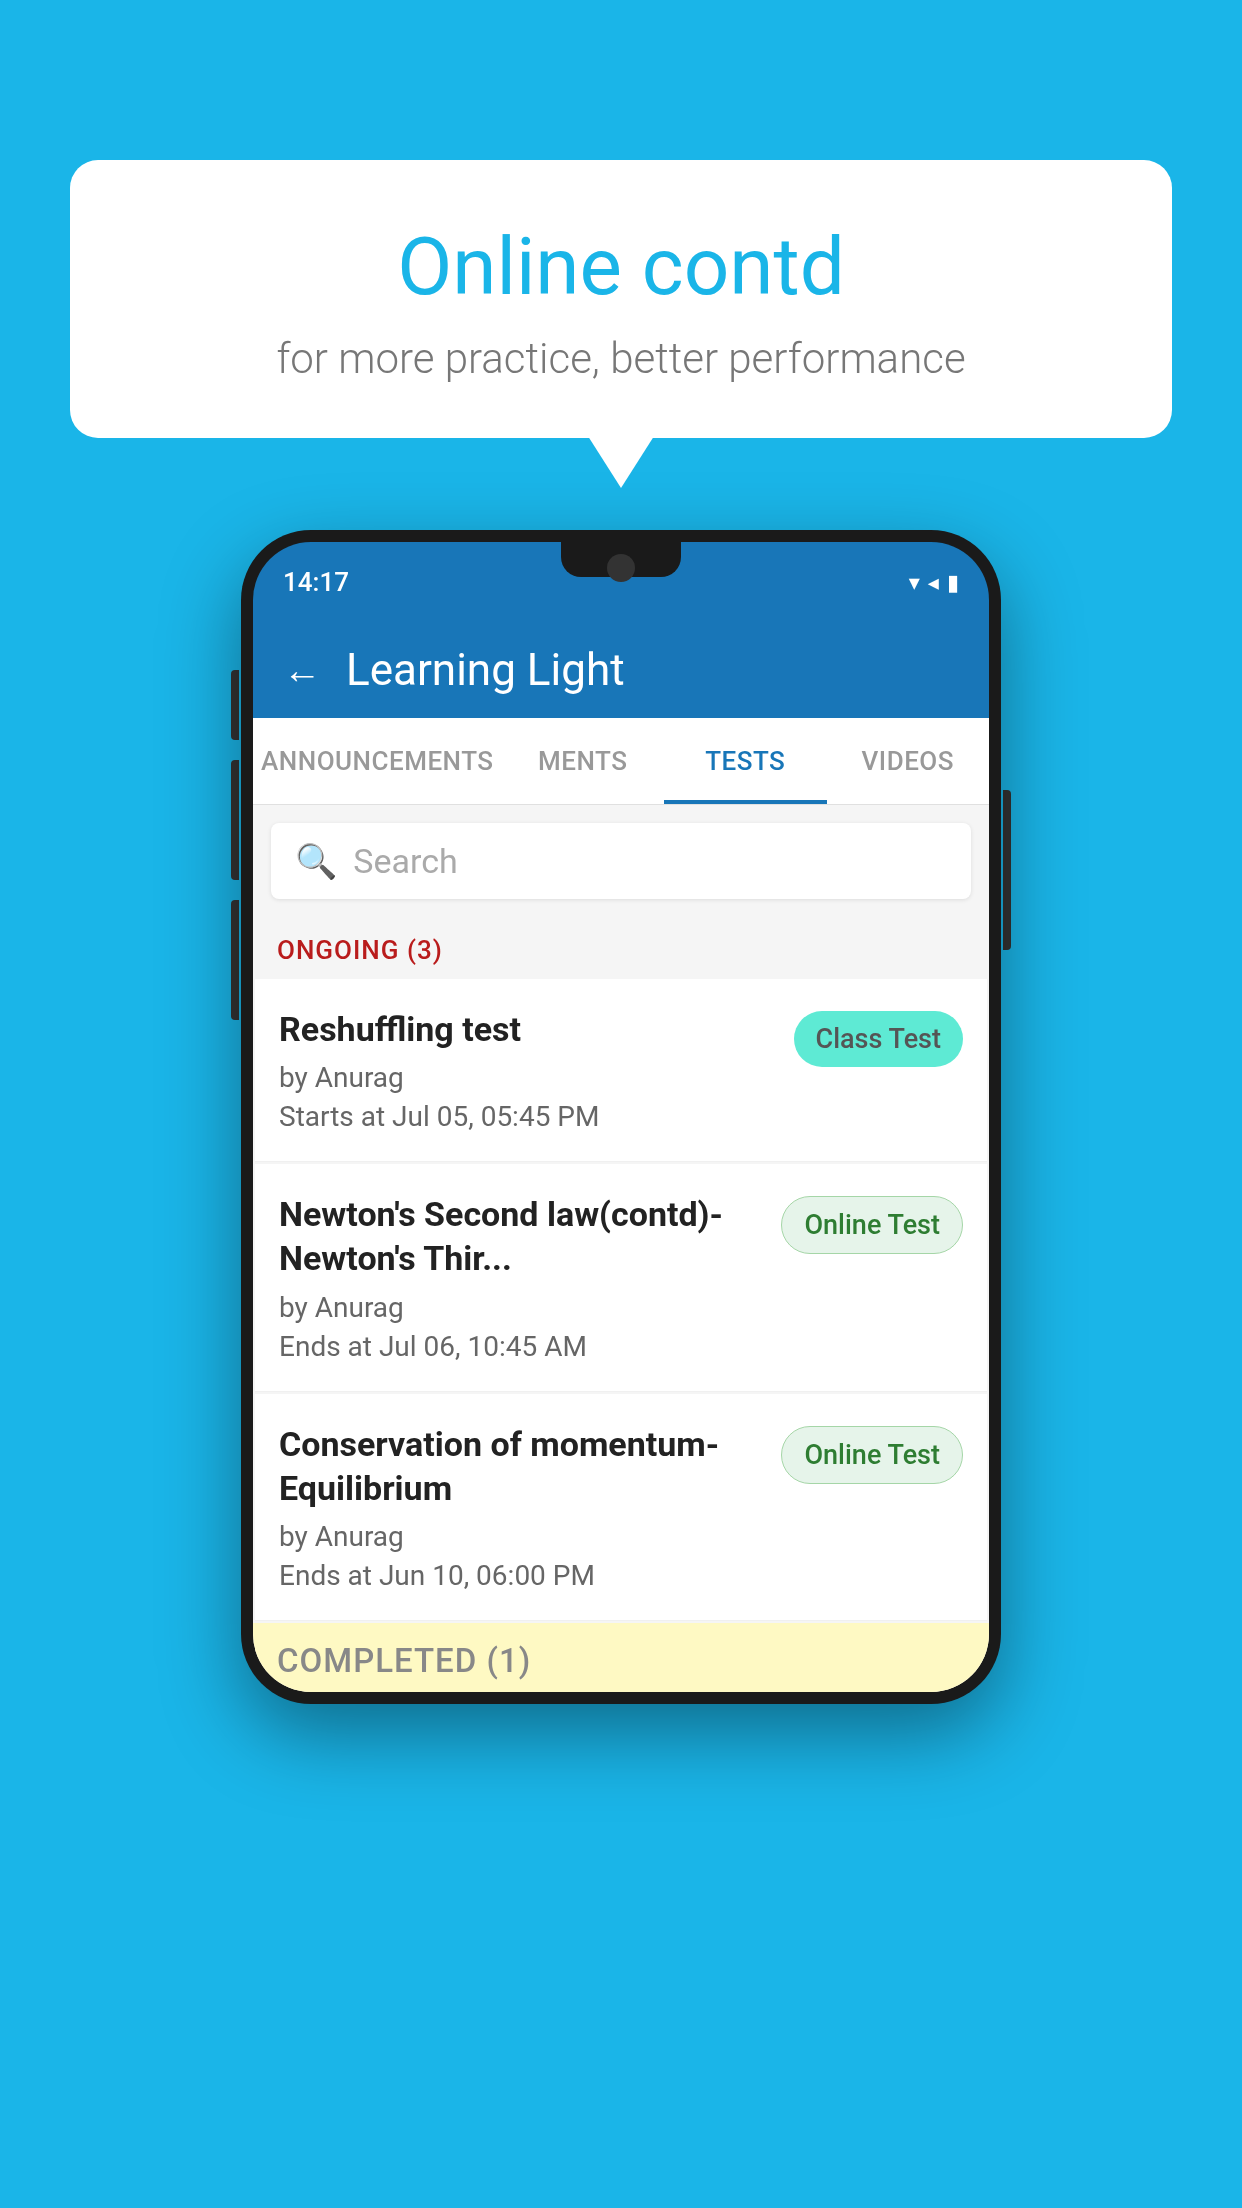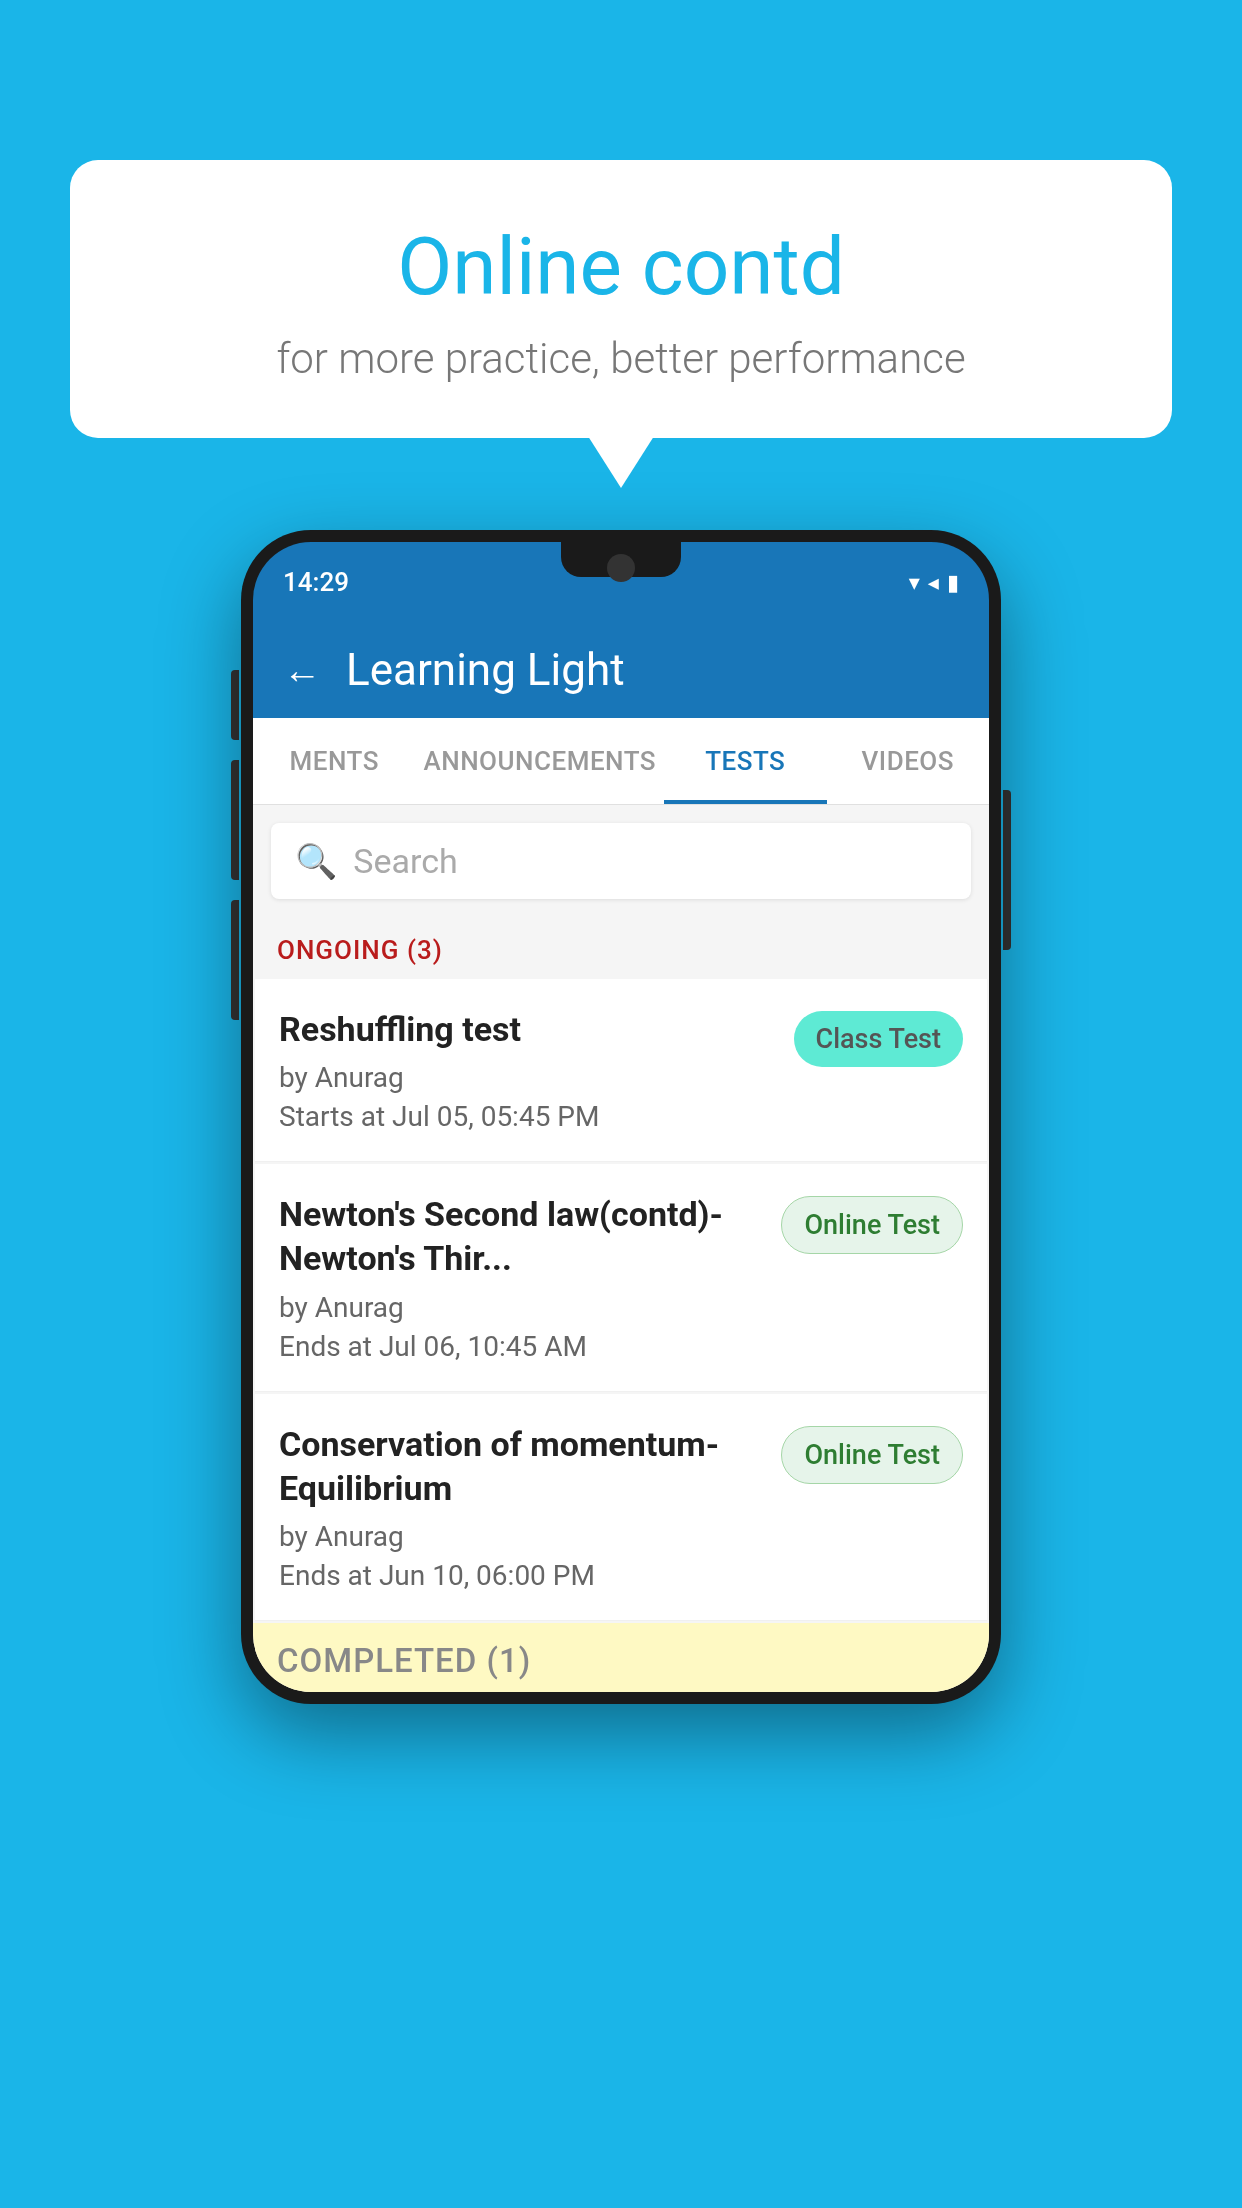--- a/index.html
+++ b/index.html
@@ -340,41 +340,41 @@
   <div class="phone-side-left2"></div>
   <div class="phone-side-left3"></div>
   <div class="phone-side-right"></div>
 
   <div class="phone-frame">
 
     <div class="phone-top-bar">
       <div class="phone-notch">
         <div class="camera-dot"></div>
       </div>
-      <span class="status-time">14:29</span>
+      <span class="status-time">14:17</span>
       <div class="status-icons">
         <span>▾</span>
         <span>◂</span>
         <span>▮</span>
       </div>
     </div>
 
     <div class="phone-screen">
 
       <div class="app-header">
         <span class="back-arrow">←</span>
         <span class="app-title">Learning Light</span>
       </div>
 
       <div class="tabs-bar">
         <div class="tab">
+          <span>ANNOUNCEMENTS</span>
+        </div>
+        <div class="tab">
           <span>MENTS</span>
-        </div>
-        <div class="tab">
-          <span>ANNOUNCEMENTS</span>
         </div>
         <div class="tab active">
           <span>TESTS</span>
         </div>
         <div class="tab">
           <span>VIDEOS</span>
         </div>
       </div>
 
       <div class="search-bar">

